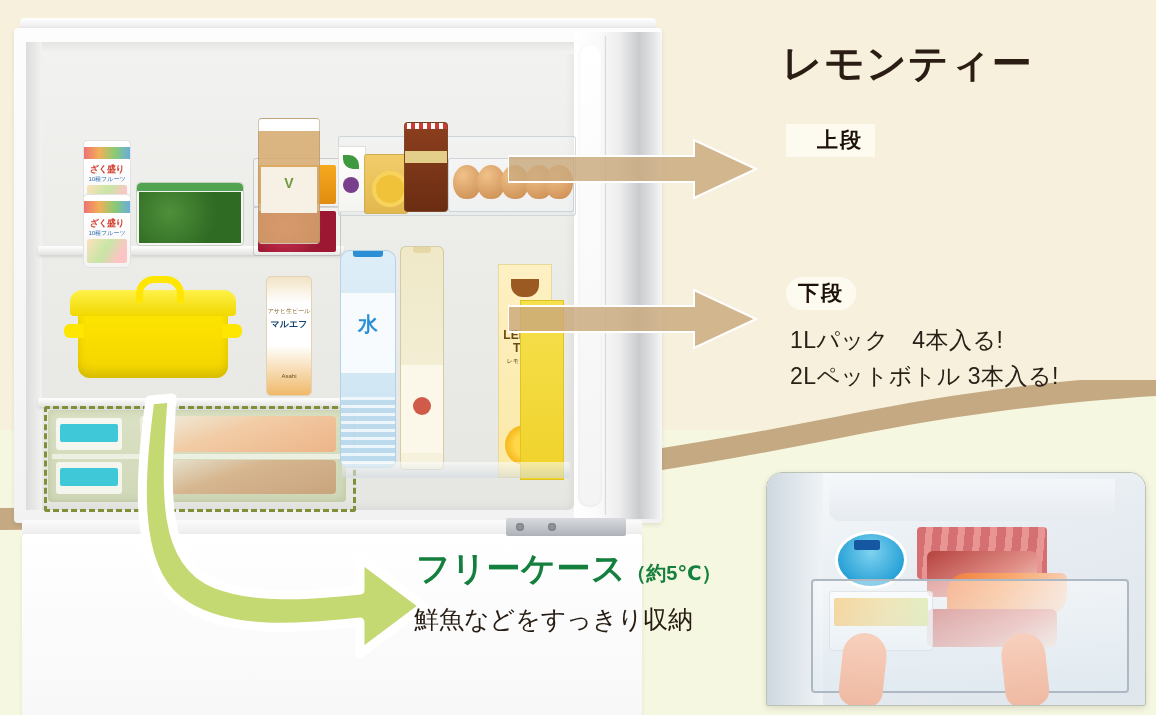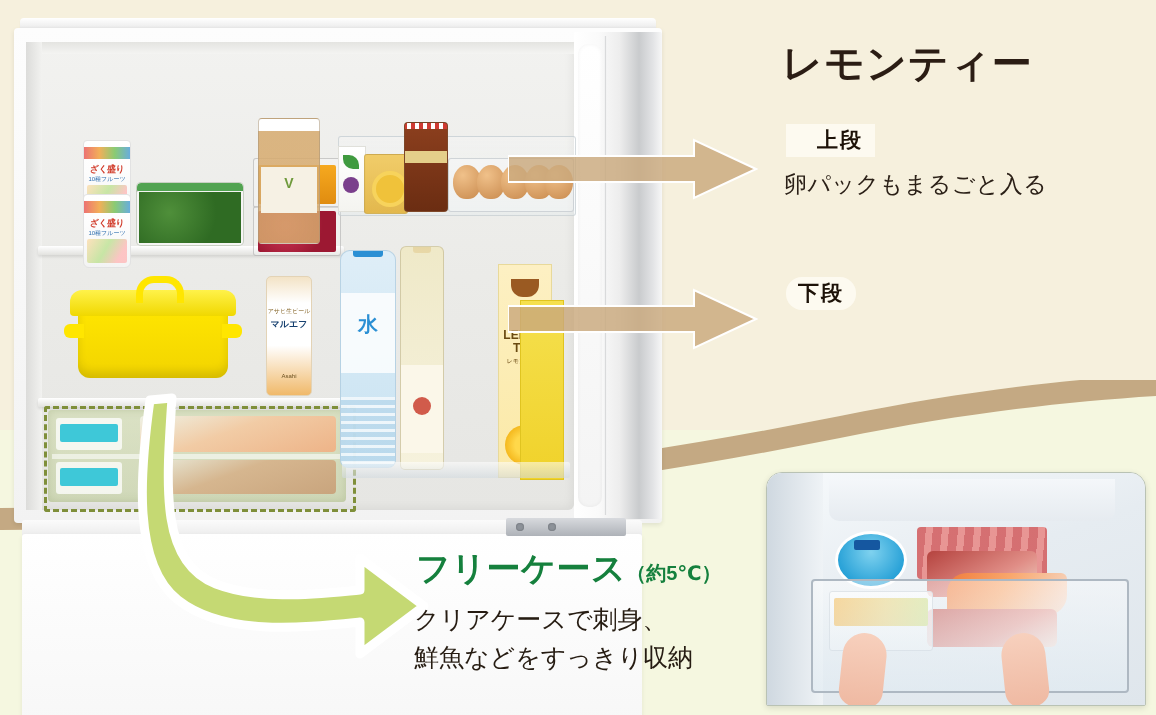--- a/index.html
+++ b/index.html
@@ -377,30 +377,32 @@
   </svg>
 
   <svg class="arrow-green" viewBox="0 0 310 300">
     <path d="M52,6 C46,96 40,170 96,192 C140,209 196,202 240,198 L240,166 L304,214 L240,262 L240,230 C180,236 104,244 58,208 C12,172 20,80 30,8 Z" fill="#c5d973" stroke="#ffffff" stroke-width="9" stroke-linejoin="round"></path>
   </svg>
 
   <div class="title-main">レモンティー</div>
 
   <div class="tag tag-jou">上段</div>
   <div class="ptext ptext-up">
-    <div>卵パックもまるごと入る</div>
   </div>
 
   <div class="tag tag-ge">下段</div>
+  <div class="ptext ptext-lo">
+    <div>1Lパック　4本入る!</div>
+    <div>2Lペットボトル 3本入る!</div>
+  </div>
 
   <div class="fc-title">
     <span>フリーケース</span><small>（約5℃）</small>
   </div>
   <div class="fc-desc">
-    <div>クリアケースで刺身、</div>
     <div>鮮魚などをすっきり収納</div>
   </div>
 
   <div class="inset">
     <div class="ins-bg"></div>
     <div class="ins-wall-l"></div>
     <div class="ins-top-panel"></div>
 
     <div class="ins-ham"></div>
     <div class="ins-ham2"></div>

